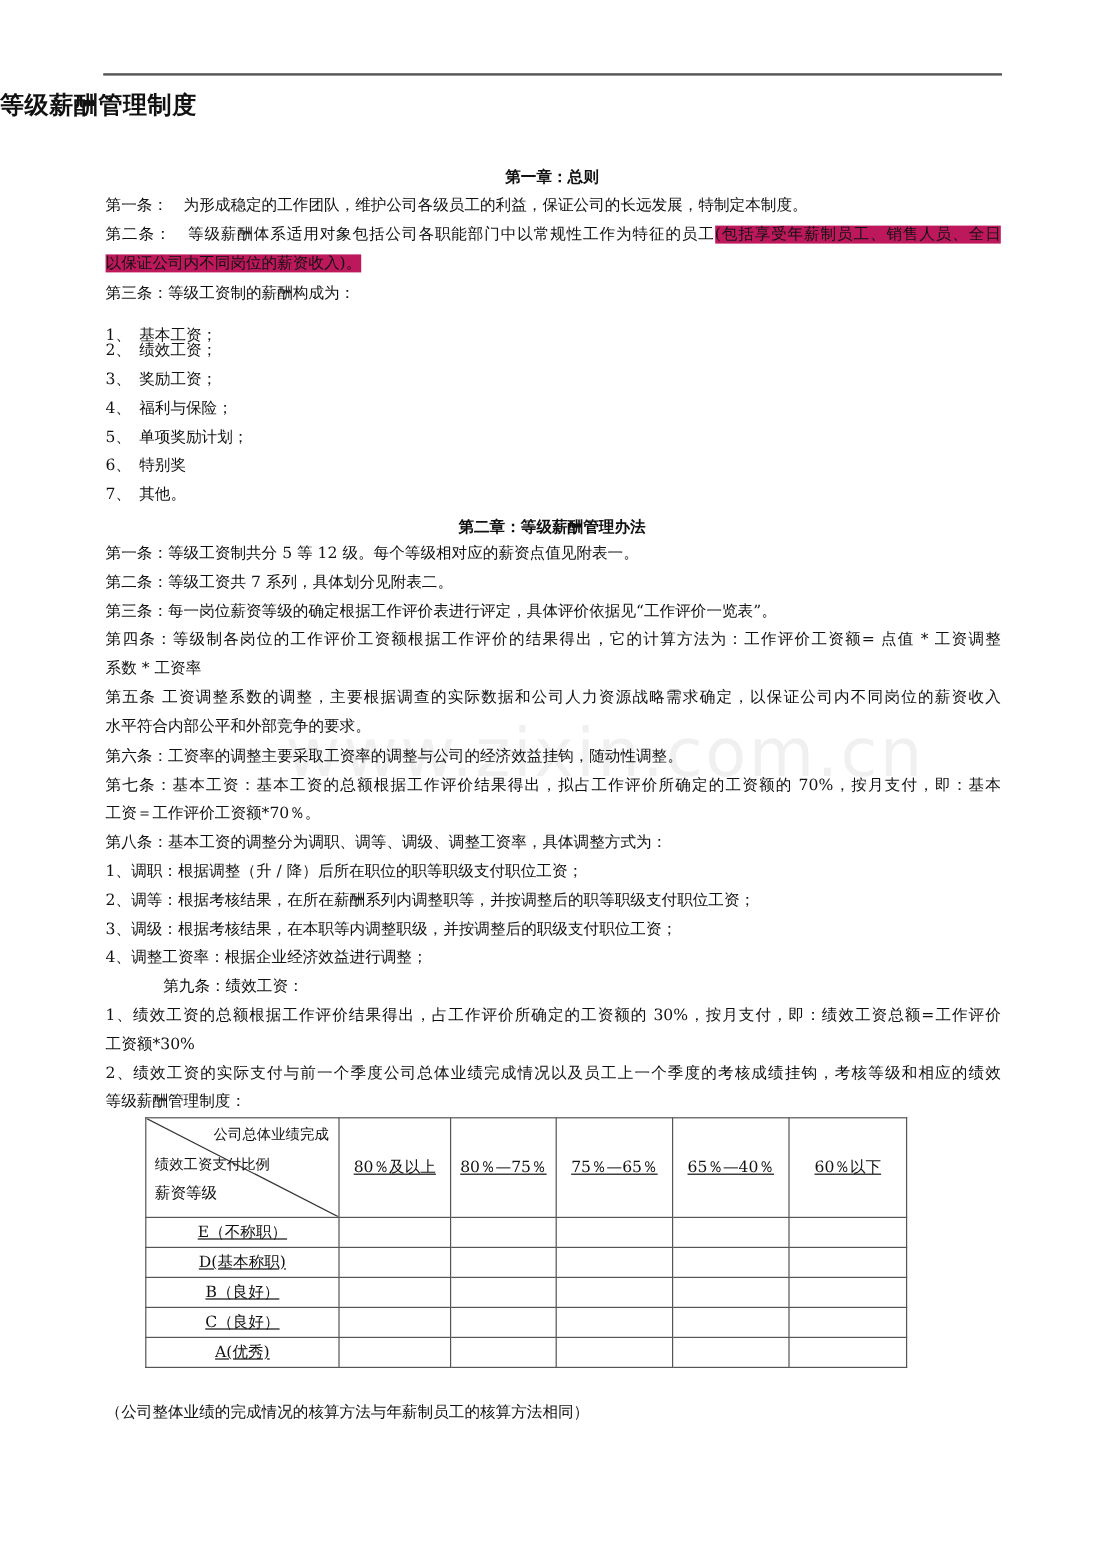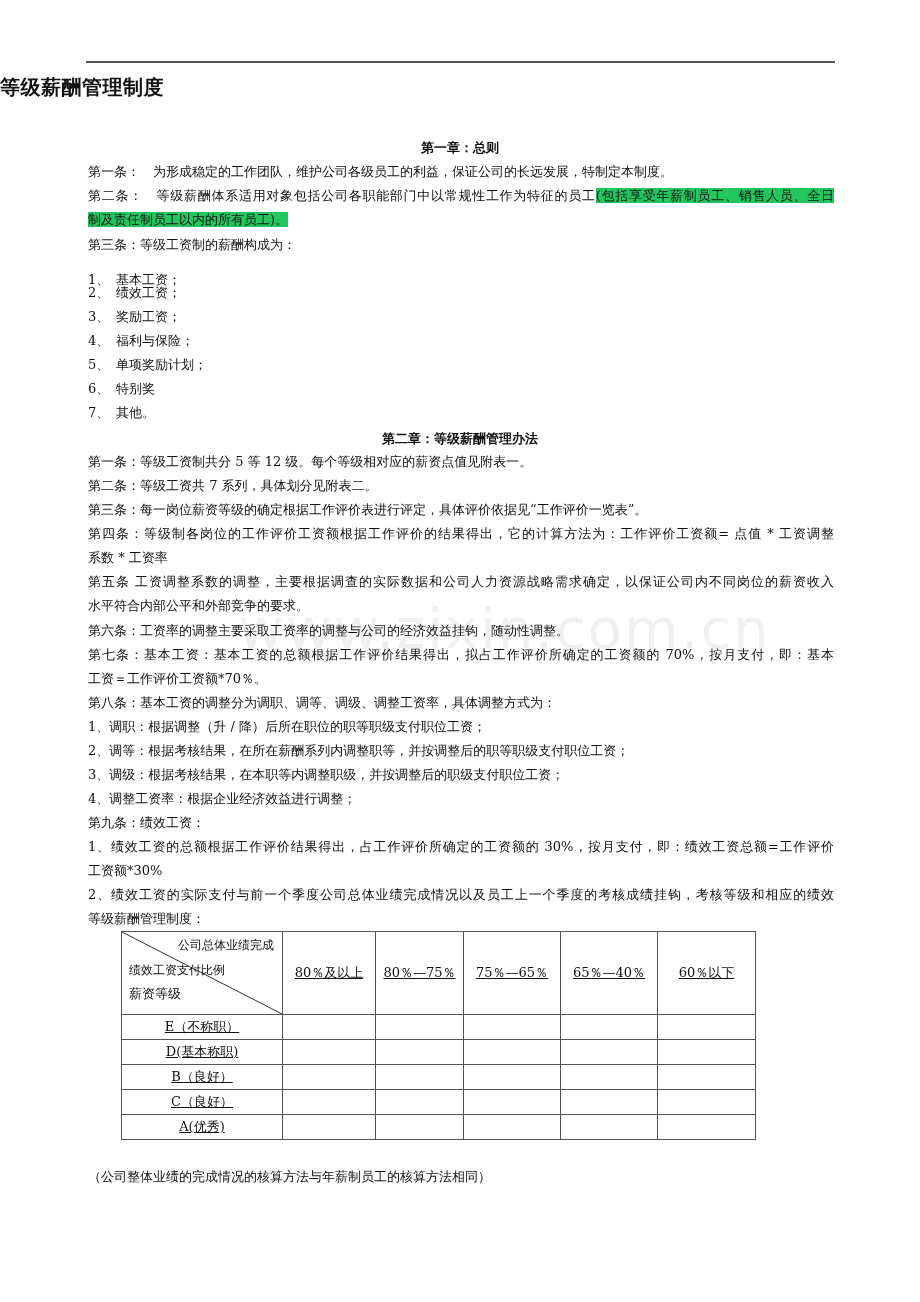--- a/index.html
+++ b/index.html
@@ -19,21 +19,21 @@
   .chapter {
     position: absolute; left: 0; width: 920px; text-align: center;
     font-family: "DejaVu Sans", "Liberation Sans", sans-serif;
     font-size: 13px; font-weight: bold;
   }
   .line {
     position: absolute; left: 88px; font-size: 13px; line-height: 24px; white-space: nowrap;
   }
   .justify { width: 746px; text-align-last: justify; }
   .indent { display: inline-block; width: 28px; }
-  .hl { background: #22c55e; }
+  .hl { background: #be185d; }
   .watermark {
     position: absolute; left: 238px; top: 596px; font-size: 56px;
     font-family: "DejaVu Sans", "Liberation Sans", sans-serif;
     color: rgba(0,0,0,0.06); letter-spacing: 2px; pointer-events: none;
   }
   table.grade {
     position: absolute; left: 121px; top: 931px; border-collapse: collapse;
     font-size: 13px;
     text-decoration: underline;
   }
@@ -55,21 +55,21 @@
 <div class="watermark">www.zixin.com.cn</div>
 
 <div class="title">等级薪酬管理制度</div>
 
 <div class="chapter" style="top:139px;">第一章：总则</div>
 <div class="line" style="top:160px;">第一条：　为形成稳定的工作团队，维护公司各级员工的利益，保证公司的长远发展，特制定本制度。</div>
 <div class="line justify" style="top:184px;">
   <span>第二条：　等级薪酬体系适用对象包括公司各职能部门中以常规性工作为特征的员工</span><span class="hl">(包括享受年薪制员工、销售人员、全日</span>
 </div>
 <div class="line" style="top:208px;">
-  <span class="hl">制及责任制员工以内的所有员工)。</span>
+  <span class="hl">以保证公司内不同岗位的薪资收入)。</span>
 </div>
 <div class="line" style="top:233px;">第三条：等级工资制的薪酬构成为：</div>
 
 <div class="line" style="top:268px;"><span class="indent">1、</span><span>基本工资；</span></div>
 <div class="line" style="top:281px;"><span class="indent">2、</span><span>绩效工资；</span></div>
 <div class="line" style="top:305px;"><span class="indent">3、</span><span>奖励工资；</span></div>
 <div class="line" style="top:329px;"><span class="indent">4、</span><span>福利与保险；</span></div>
 <div class="line" style="top:353px;"><span class="indent">5、</span><span>单项奖励计划；</span></div>
 <div class="line" style="top:377px;"><span class="indent">6、</span><span>特别奖</span></div>
 <div class="line" style="top:401px;"><span class="indent">7、</span><span>其他。</span></div>
@@ -84,21 +84,21 @@
 <div class="line justify" style="top:570px;">第五条 工资调整系数的调整，主要根据调查的实际数据和公司人力资源战略需求确定，以保证公司内不同岗位的薪资收入</div>
 <div class="line" style="top:594px;">水平符合内部公平和外部竞争的要求。</div>
 <div class="line" style="top:619px;">第六条：工资率的调整主要采取工资率的调整与公司的经济效益挂钩，随动性调整。</div>
 <div class="line justify" style="top:643px;">第七条：基本工资：基本工资的总额根据工作评价结果得出，拟占工作评价所确定的工资额的 70%，按月支付，即：基本</div>
 <div class="line" style="top:667px;">工资＝工作评价工资额*70％。</div>
 <div class="line" style="top:691px;">第八条：基本工资的调整分为调职、调等、调级、调整工资率，具体调整方式为：</div>
 <div class="line" style="top:715px;">1、调职：根据调整（升 / 降）后所在职位的职等职级支付职位工资；</div>
 <div class="line" style="top:739px;">2、调等：根据考核结果，在所在薪酬系列内调整职等，并按调整后的职等职级支付职位工资；</div>
 <div class="line" style="top:763px;">3、调级：根据考核结果，在本职等内调整职级，并按调整后的职级支付职位工资；</div>
 <div class="line" style="top:787px;">4、调整工资率：根据企业经济效益进行调整；</div>
-<div class="line" style="top:811px;">第九条：绩效工资：</div>
+<div class="line" style="top:811px;margin-left:48px;">第九条：绩效工资：</div>
 <div class="line justify" style="top:835px;">1、绩效工资的总额根据工作评价结果得出，占工作评价所确定的工资额的 30%，按月支付，即：绩效工资总额=工作评价</div>
 <div class="line" style="top:859px;">工资额*30%</div>
 <div class="line justify" style="top:883px;">2、绩效工资的实际支付与前一个季度公司总体业绩完成情况以及员工上一个季度的考核成绩挂钩，考核等级和相应的绩效</div>
 <div class="line" style="top:907px;">等级薪酬管理制度：</div>
 
 <table class="grade">
   <tbody>
       <tr>
     <td class="diag-cell">
       <svg width="160" height="82">

